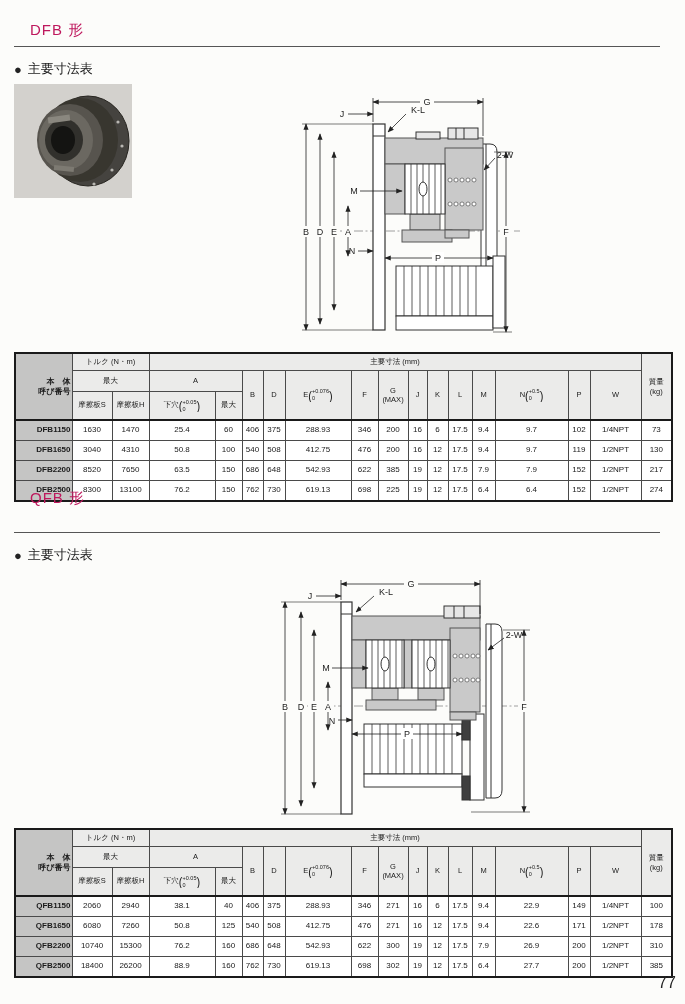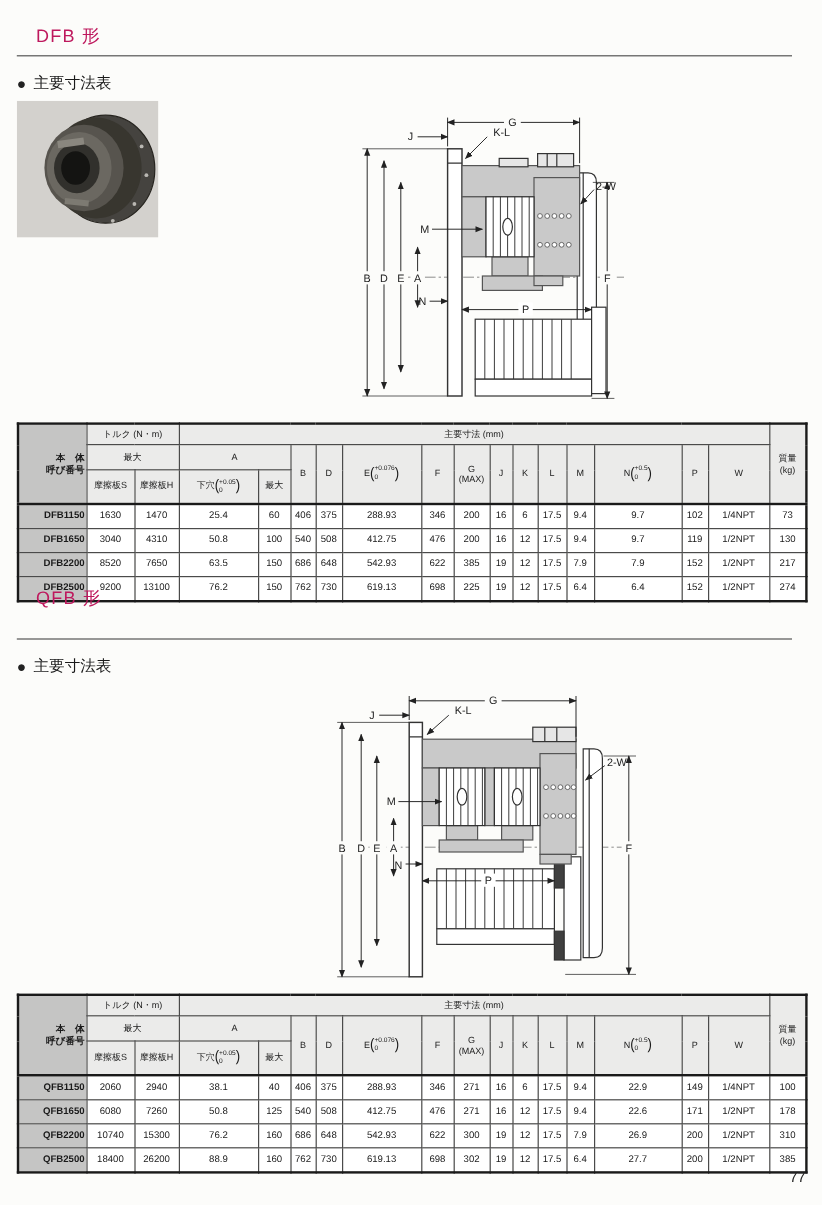--- a/index.html
+++ b/index.html
@@ -28,21 +28,21 @@
   table.spec thead{border-bottom:2px solid #1a1a1a;}
   table.spec tbody td,table.spec tbody th{height:19px;background:#fff;}
   table.spec tbody th.rowlabel{background:#c5c5c4;}
   .two-line{display:block;line-height:1.25;}
   .tolcell{display:inline-flex;align-items:center;justify-content:center;gap:0px;}
   .paren{font-size:11px;font-weight:normal;transform:scaleY(1.15);}
   .stack{display:inline-flex;flex-direction:column;font-size:5.5px;line-height:1.25;text-align:left;}
   
   svg text{font-family:"Liberation Sans","DejaVu Sans",sans-serif;fill:#222;}
   .dimtext{font-size:9px;}
-  .page-num{font-size:12px;color:#222;}
+  .page-num{font-size:16px;color:#222;}
 </style>
 </head>
 <body>
 
 <div class="abs sec-title" style="left:30px;top:21px;">DFB 形</div>
 <div class="abs title-rule" style="left:14px;top:46px;width:646px;"></div>
 
 <div class="abs subtitle" style="left:14px;top:60px;">
   <span class="bullet">●</span>
   <span>主要寸法表</span>
@@ -326,21 +326,21 @@
         <td>12</td>
         <td>17.5</td>
         <td>7.9</td>
         <td>7.9</td>
         <td>152</td>
         <td>1/2NPT</td>
         <td>217</td>
       </tr>
       <tr>
         <th class="rowlabel">DFB2500</th>
-        <td>9200</td>
+        <td>8300</td>
         <td>13100</td>
         <td>76.2</td>
         <td>150</td>
         <td>762</td>
         <td>730</td>
         <td>619.13</td>
         <td>698</td>
         <td>225</td>
         <td>19</td>
         <td>12</td>

